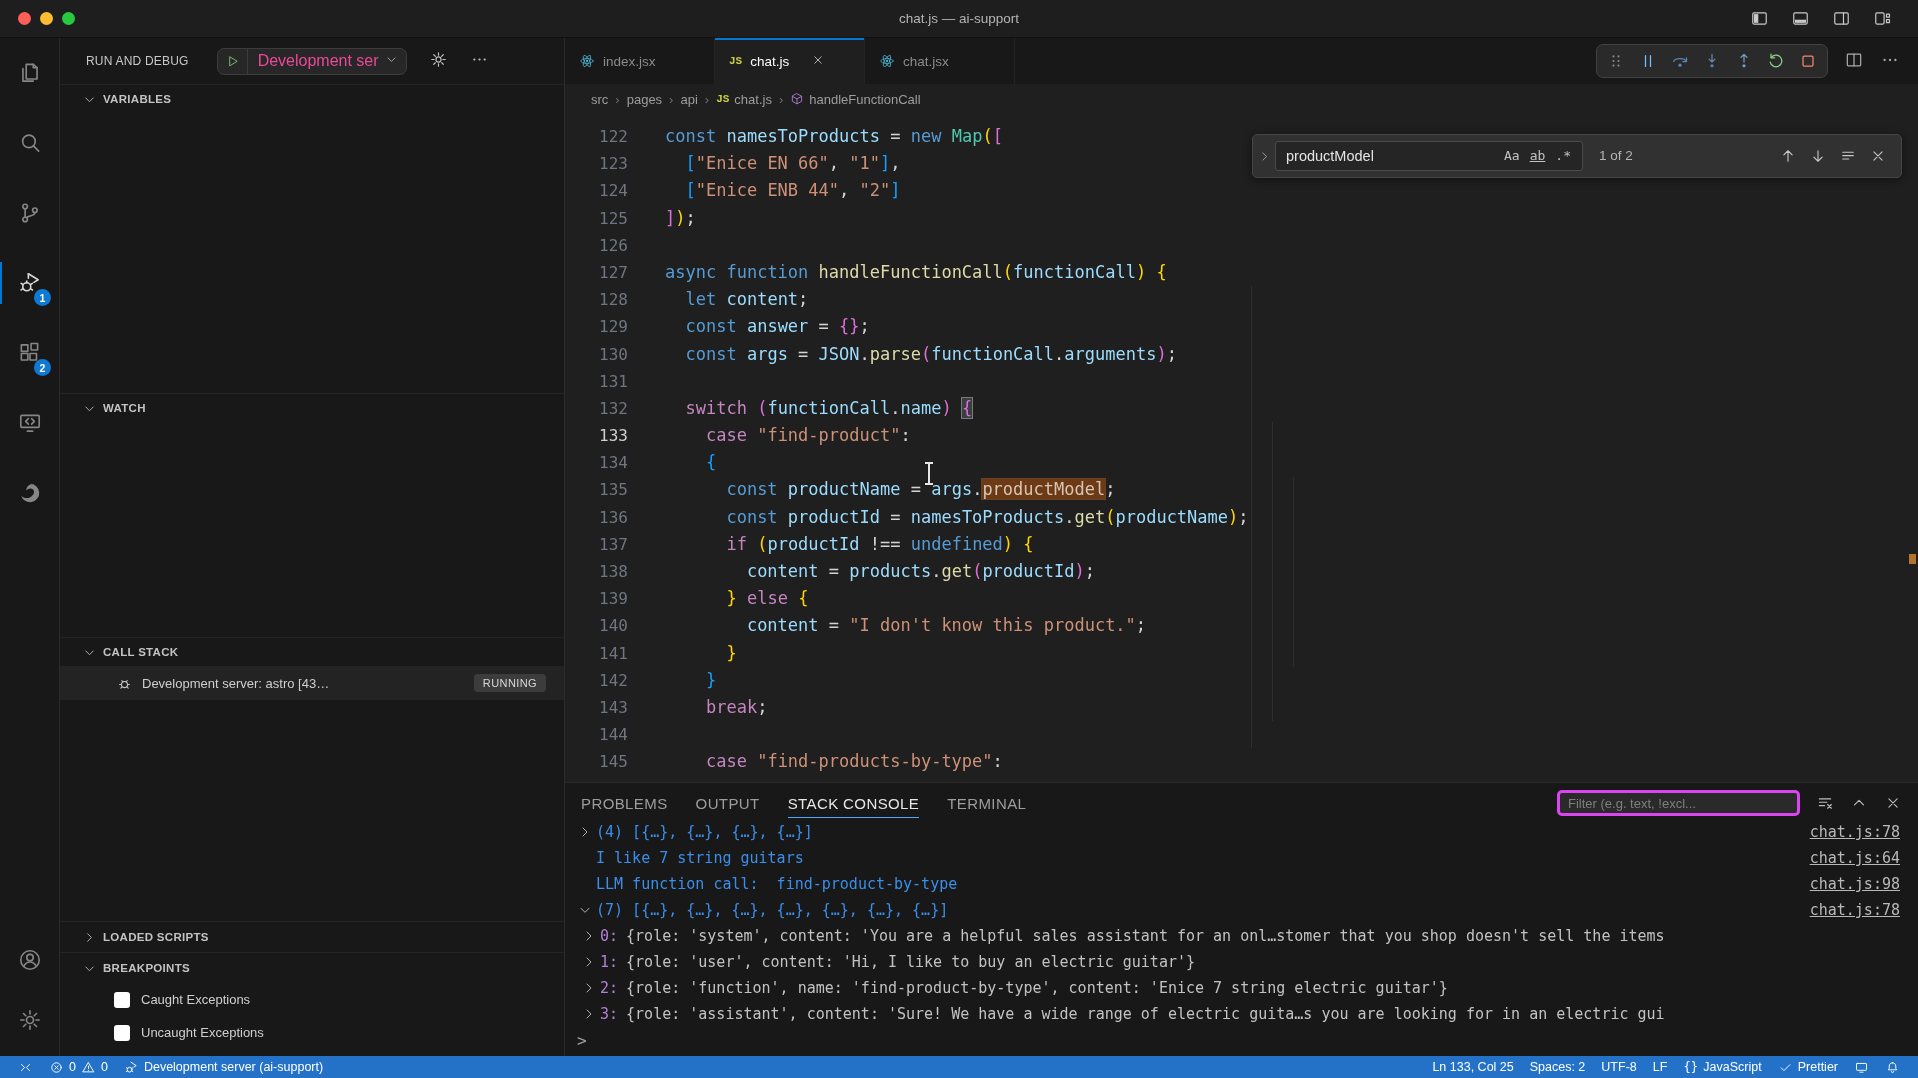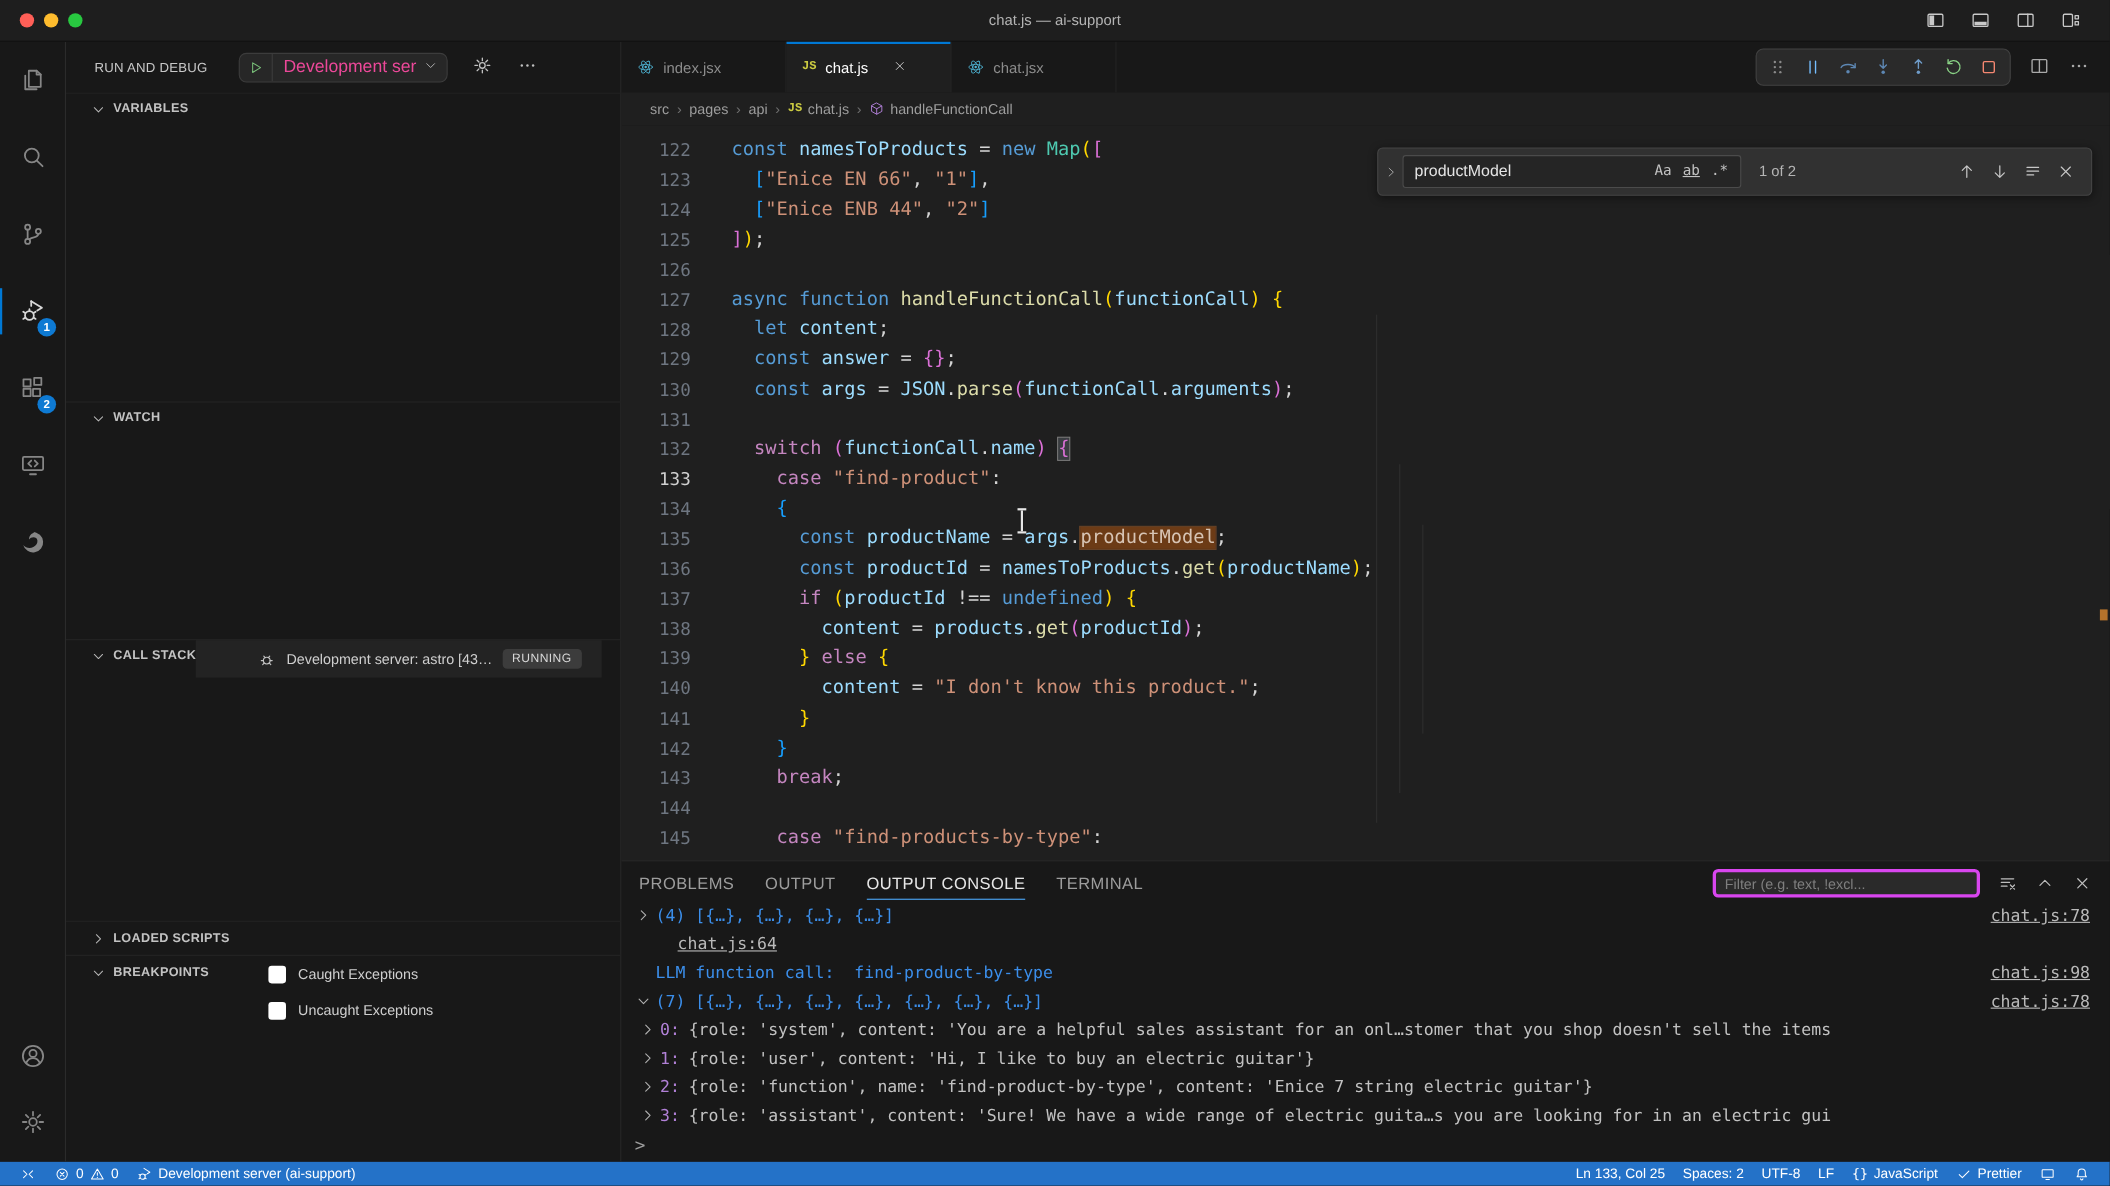--- a/index.html
+++ b/index.html
@@ -38,21 +38,21 @@
   .launch-btn{display:flex;align-items:center;height:27px;background:#272727;border:1px solid #3c3c3c;border-radius:7px;
     margin-left:18px;cursor:pointer;overflow:hidden}
   .launch-play{width:30px;height:100%;display:flex;align-items:center;justify-content:center;color:#79c079;border-right:1px solid #3c3c3c}
   .launch-play .ic{width:15px;height:15px}
   .launch-label{padding:0 6px 0 10px;color:#ec4899;font-size:16px;white-space:nowrap}
   .launch-chev{padding:0 8px 0 0;color:#bdbdbd}
   .launch-chev .ic{width:13px;height:13px}
   .sb-gear,.sb-more{color:#c0c0c0;cursor:pointer;margin-left:12px}
   .sb-gear .ic,.sb-more .ic{width:19px;height:19px}
   .sb-sections{flex:1;display:flex;flex-direction:column;overflow:hidden}
-  .sect{border-top:1px solid #242424;display:flex;flex-direction:row}
+  .sect{border-top:1px solid #242424;display:flex;flex-direction:column}
   .sect-head{display:flex;align-items:center;gap:6px;padding-left:22px;flex:none;cursor:pointer}
   .sect-head .ic{width:15px;height:15px;color:#b6b6b6}
   .sect-label{font-size:11.5px;font-weight:bold;color:#c3c3c3;letter-spacing:.3px}
   .cs-row{height:34px;display:flex;align-items:center;gap:9px;padding:0 18px 0 56px;background:#232323;cursor:pointer}
   .cs-row .ic{width:17px;height:17px;color:#c4c4c4}
   .cs-label{color:#cfcfcf;font-size:13px;white-space:nowrap;overflow:hidden;text-overflow:ellipsis;flex:1}
   .cs-badge{background:#3c3c3c;color:#d8d8d8;font-size:11px;padding:3px 9px;border-radius:4px;letter-spacing:.4px;flex:none}
   .bp-row{height:33px;display:flex;align-items:center;gap:11px;padding-left:54px;cursor:pointer}
   .bp-check{width:16px;height:16px;background:#fff;border-radius:3px;flex:none}
   .bp-label{color:#cfcfcf;font-size:13px}
@@ -603,21 +603,21 @@
 
       <div class="ruler-mark" style="top:440px"></div>
       <div class="ibeam" style="left:363px;top:350px"></div>
     </div>
 
     <div class="panel">
       <div class="panel-head">
         <div id="panel-tabs" style="display:flex;height:100%">
             <div class="ptab">PROBLEMS</div>
             <div class="ptab">OUTPUT</div>
-            <div class="ptab active">OUTPUT CONSOLE</div>
+            <div class="ptab active">STACK CONSOLE</div>
             <div class="ptab">TERMINAL</div>
           </div>
         <div class="panel-right">
           <div class="filter-box">
             <input placeholder="Filter (e.g. text, !excl..." style="">
           </div>
           <span class="ic">
               <svg viewBox="0 0 24 24">
                 <path d="M4.5 6.5h15M4.5 11h10M4.5 15.5h7"></path>
                 <path d="M15.5 14l5 5M20.5 14l-5 5"></path>
@@ -632,21 +632,21 @@
               <svg viewBox="0 0 24 24">
                 <path d="M6.5 6.5l11 11M17.5 6.5l-11 11"></path>
               </svg>
             </span>
         </div>
       </div>
       <div class="console" id="console">
           <div class="crow log"><span class="ic chev"><svg viewBox="0 0 24 24">
                 <path d="M9 6l6 6-6 6"></path>
               </svg></span><span class="ctext">(4) [{…}, {…}, {…}, {…}]</span><span class="csrc">chat.js:78</span></div>
-          <div class="crow log"><span class="ic chev none"></span><span class="csrc">chat.js:64</span></div>
+          <div class="crow log"><span class="ic chev none"></span><span class="ctext">I like 7 string guitars</span><span class="csrc">chat.js:64</span></div>
           <div class="crow log"><span class="ic chev none"></span><span class="ctext">LLM function call:  find-product-by-type</span><span class="csrc">chat.js:98</span></div>
           <div class="crow log"><span class="ic chev"><svg viewBox="0 0 24 24">
                 <path d="M6 9.5l6 6 6-6"></path>
               </svg></span><span class="ctext">(7) [{…}, {…}, {…}, {…}, {…}, {…}, {…}]</span><span class="csrc">chat.js:78</span></div>
           <div class="crow obj"><span class="ic chev"><svg viewBox="0 0 24 24">
                 <path d="M9 6l6 6-6 6"></path>
               </svg></span><span class="cidx">0:</span><span class="ctext">{role: 'system', content: 'You are a helpful sales assistant for an onl…stomer that you shop doesn't sell the items</span></div>
           <div class="crow obj"><span class="ic chev"><svg viewBox="0 0 24 24">
                 <path d="M9 6l6 6-6 6"></path>
               </svg></span><span class="cidx">1:</span><span class="ctext">{role: 'user', content: 'Hi, I like to buy an electric guitar'}</span></div>

